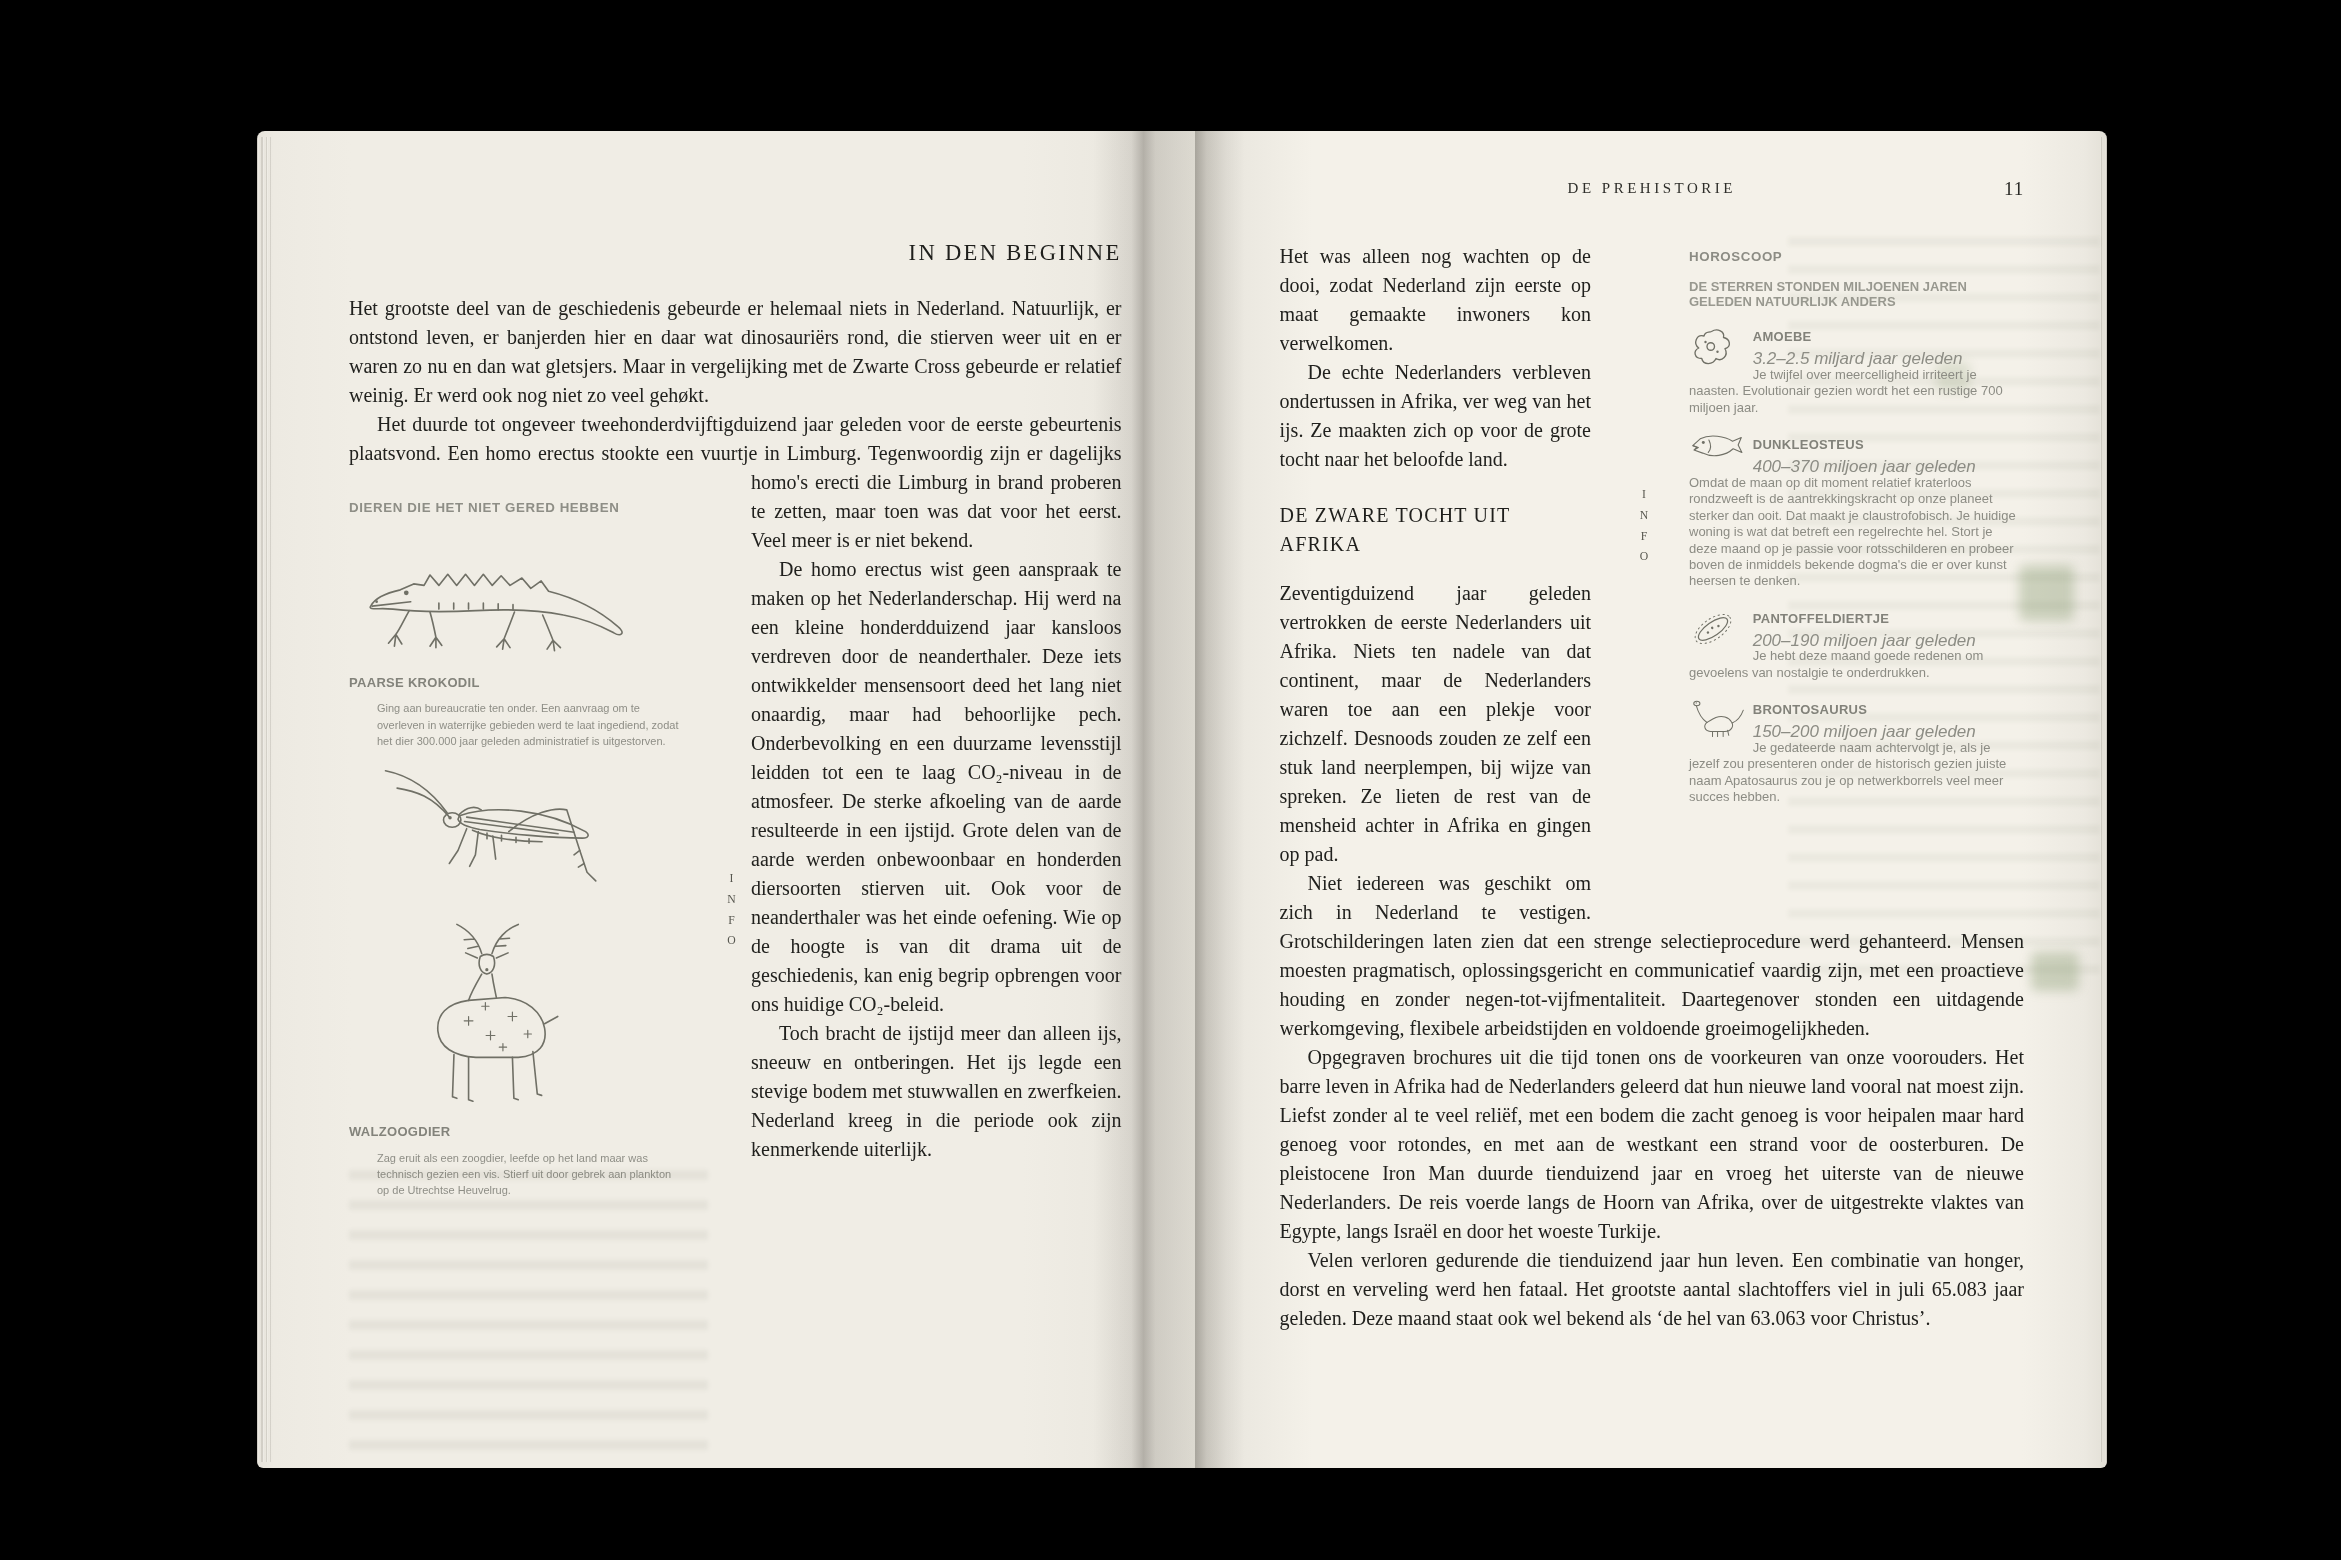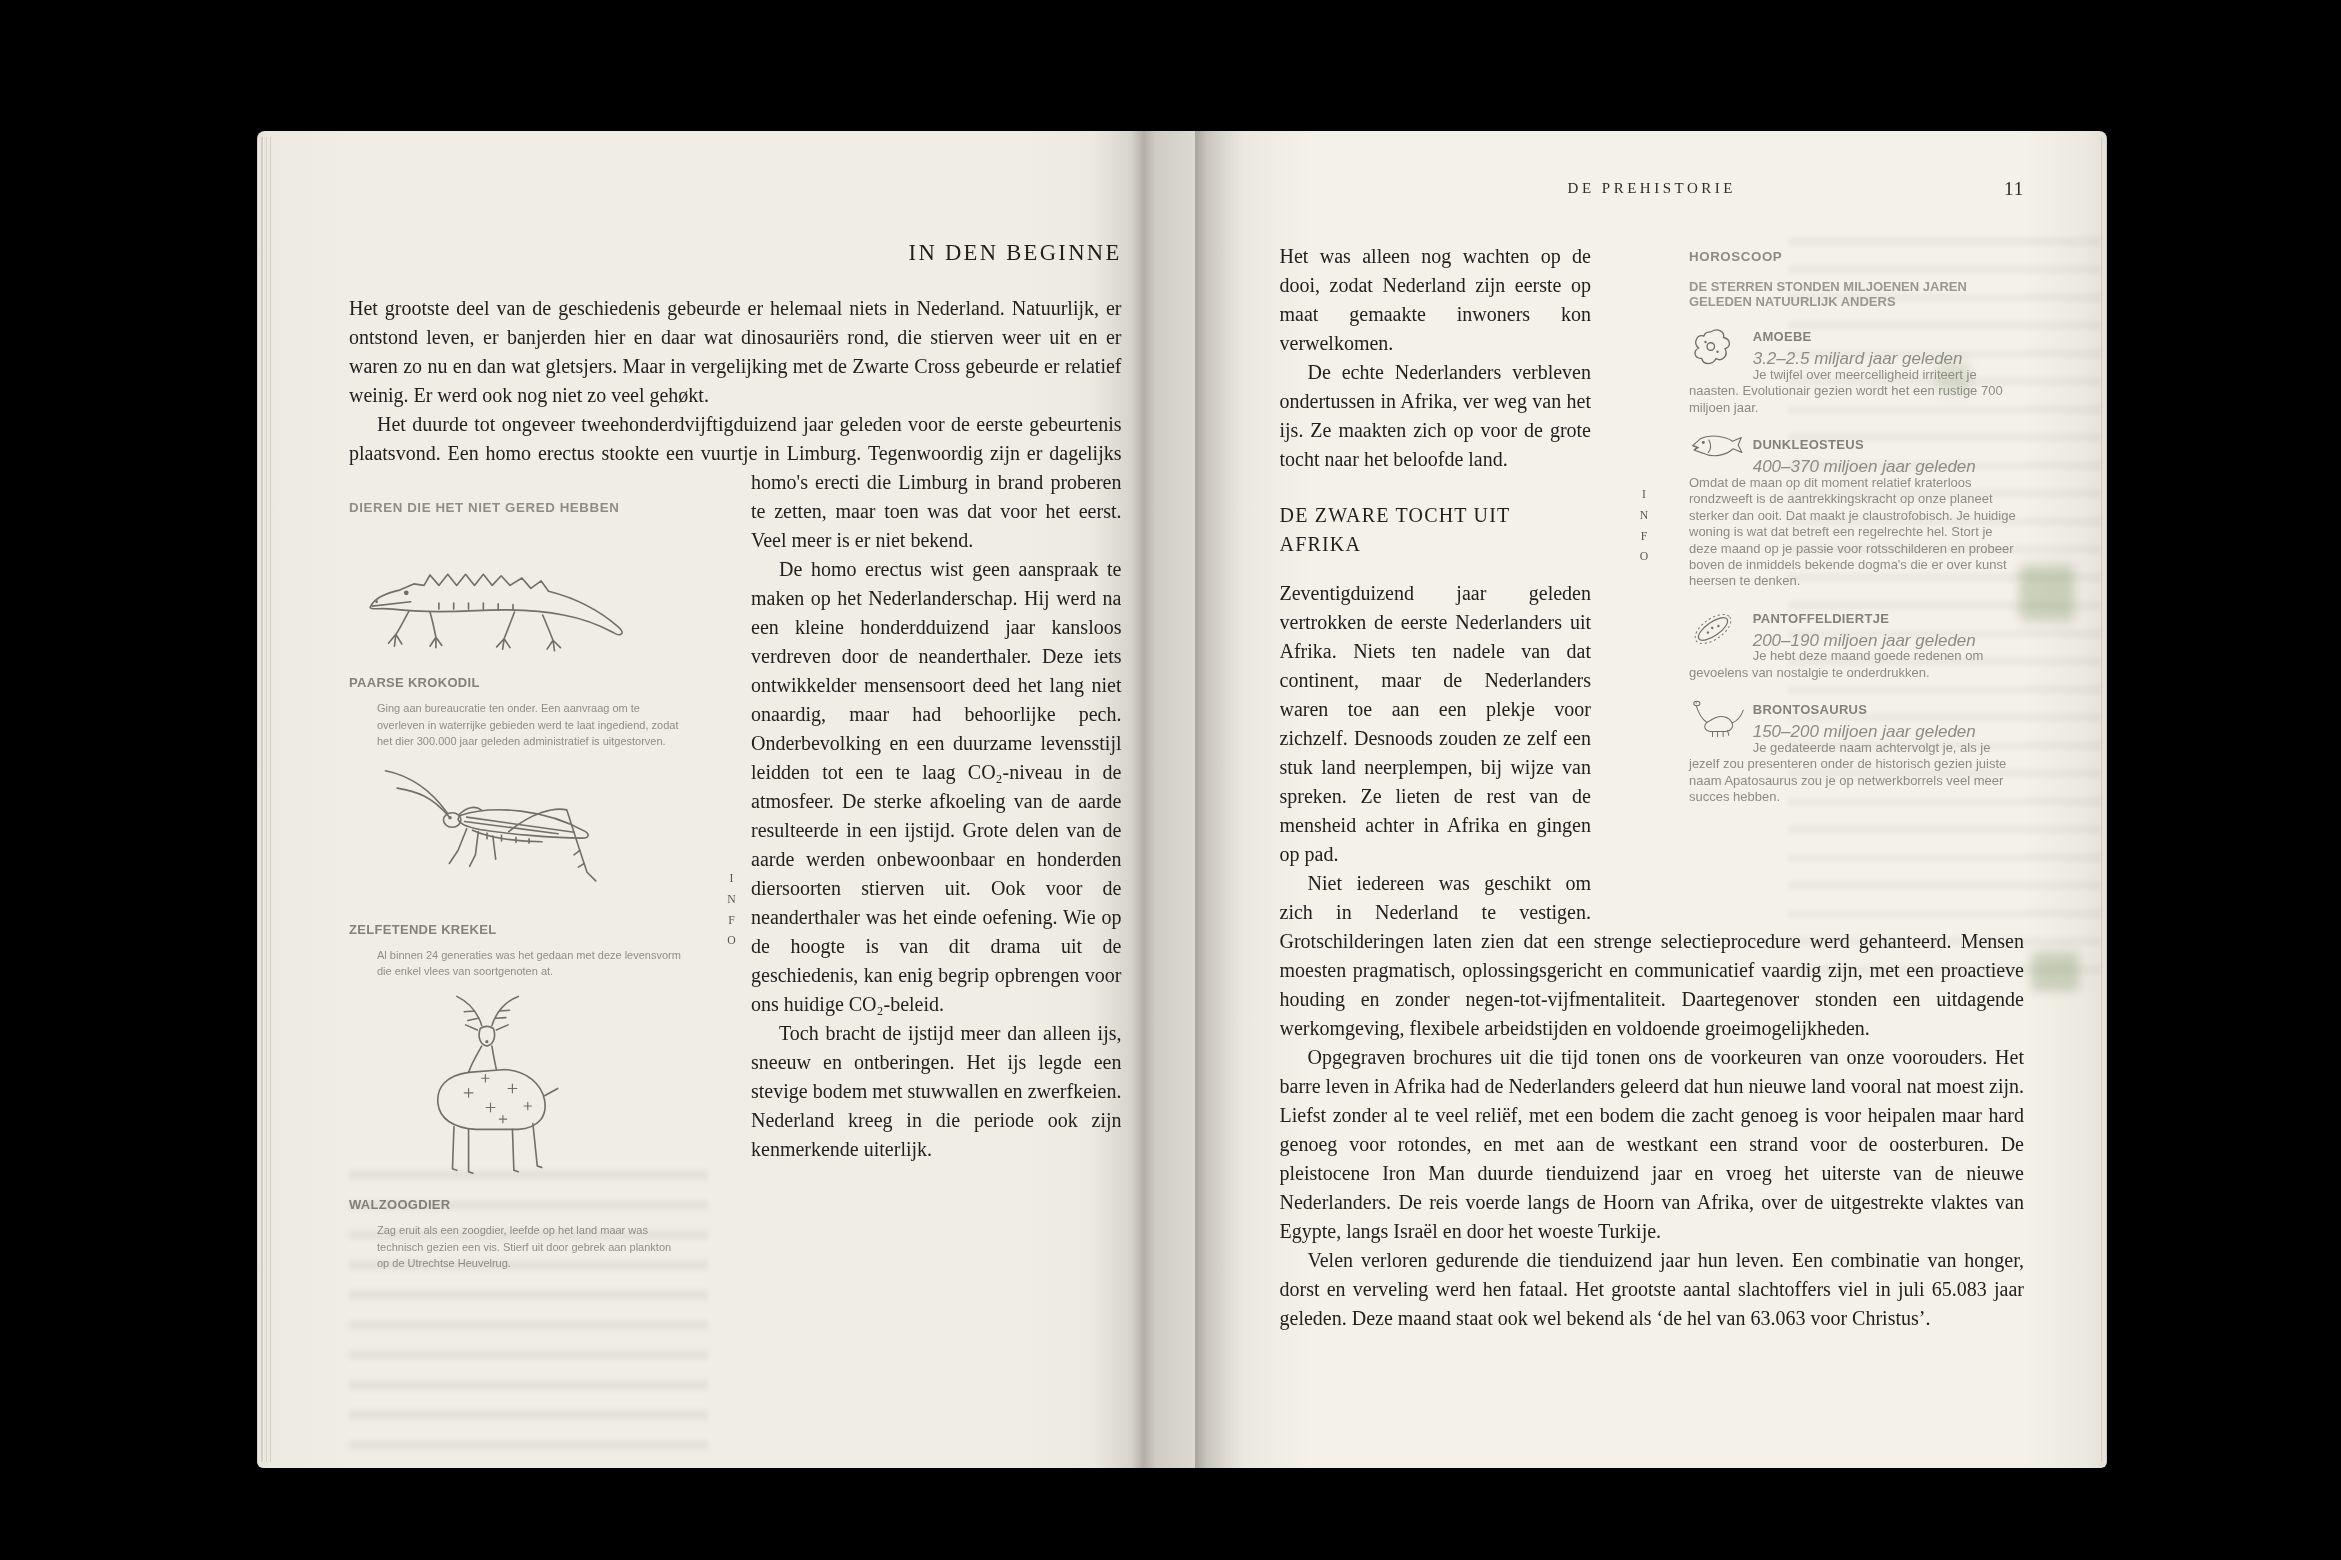--- a/index.html
+++ b/index.html
@@ -130,24 +130,20 @@
                 <path d="M112 74 C160 58 232 66 286 96 C292 100 290 105 282 105 C238 105 178 99 140 93 C124 90 112 85 110 79 Z"></path>
                 <path d="M122 76 L270 97 M119 82 L248 99"></path>
                 <path d="M130 94 C152 104 190 110 226 110"></path>
                 <path d="M150 98 L150 106 M170 101 L170 109 M190 104 L190 111 M208 106 L208 112"></path>
                 <path d="M180 96 C212 70 242 62 260 66 L278 122 L288 152 L300 164"></path>
                 <path d="M278 122 L270 128 M284 140 L276 145"></path>
                 <path d="M122 92 L110 122 L98 140"></path>
                 <path d="M138 96 L134 128 L126 144"></path>
                 <path d="M158 102 L162 134"></path>
               </svg>
-              <figcaption>
-                <span class="cap-name">ZELFETENDE KREKEL</span>
-                <span class="cap-text">Al binnen 24 generaties was het gedaan met deze levensvorm die enkel vlees van soortgenoten at.</span>
-              </figcaption>
             </figure>
 
             <figure>
               <svg class="line-art illus" width="195" height="190" viewBox="0 0 260 260" stroke-width="2.2" style="margin-left:44px;">
                 <path d="M118 46 C112 26 100 14 84 6 M108 26 L94 27 M113 36 L99 39"></path>
                 <path d="M132 46 C138 26 152 12 168 6 M142 26 L156 25 M137 36 L151 35"></path>
                 <path d="M112 52 L96 45 M138 52 L154 45"></path>
                 <path d="M116 50 C112 62 116 72 125 74 C134 72 138 62 134 50 C128 46 122 46 116 50 Z"></path>
                 <circle class="fill" cx="125" cy="68" r="2.2"></circle>
                 <path d="M118 74 C110 88 104 98 100 110"></path>

